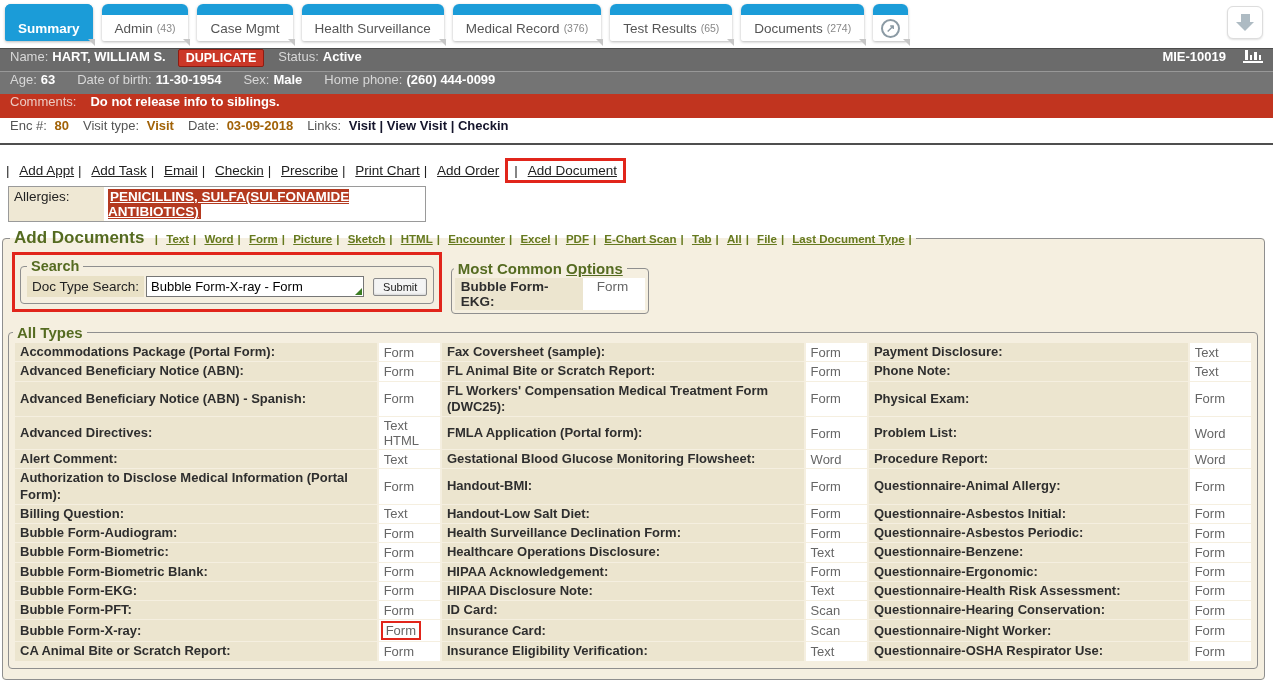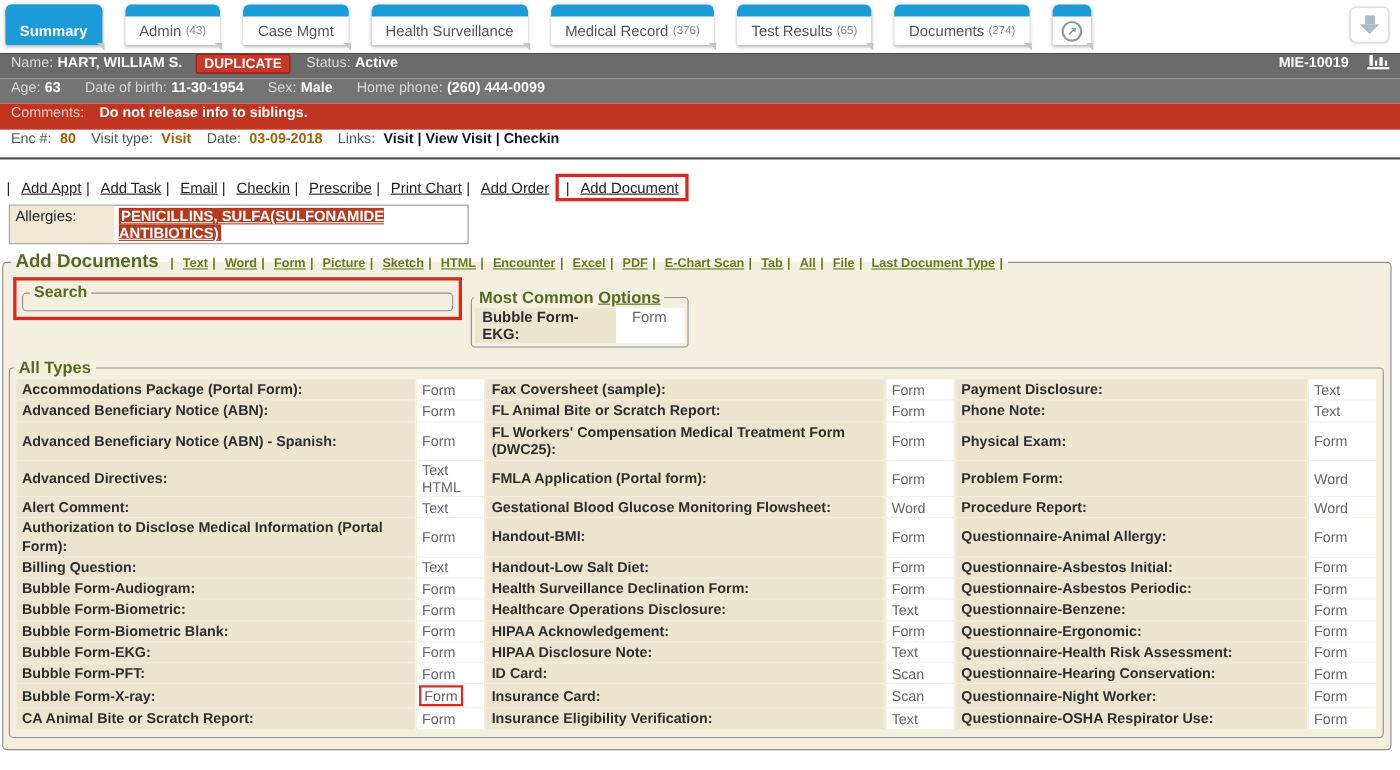--- a/index.html
+++ b/index.html
@@ -2,21 +2,21 @@
 <html><head>
 <meta charset="utf-8">
 <style>
   * { margin:0; padding:0; box-sizing:border-box; }
   html,body { width:1273px; height:700px; overflow:hidden; background:#fff;
               font-family:"Liberation Sans", sans-serif; }
   a { cursor:pointer; }
 
   
   .tabbar { position:relative; height:48px; background:#fff; padding:4px 0 0 5px;
-            display:flex; gap:21px; align-items:flex-start; }
+            display:flex; gap:9px; align-items:flex-start; }
   .tab { position:relative; display:flex; flex-direction:column; height:37px;
          border-radius:6px 6px 2px 2px; box-shadow:0 1px 3px rgba(0,0,0,.28); background:#fff; }
   .tab .cap { height:11px; background:#1b9cd8; border-radius:6px 6px 0 0; }
   .tab .lbl { flex:1; display:flex; align-items:center; justify-content:center;
               padding:0 13px; font-size:13.5px; color:#555; white-space:nowrap; }
   .tab .cnt { font-size:10.5px; color:#888; margin-left:4px; }
   .tab::after { content:""; position:absolute; right:-2px; bottom:-5px; width:0; height:0;
                 border-left:7px solid transparent; border-top:7px solid #c6c6c6; }
   .tab.active { background:#1b9cd8; }
   .tab.active .cap { background:#1b9cd8; }
@@ -244,20 +244,25 @@
 <fieldset class="fs-outer">
   <legend>
     <span class="fs-title">Add Documents</span>
     <span class="typelinks" id="typeLinksC"><a>Text</a><a>Word</a><a>Form</a><a>Picture</a><a>Sketch</a><a>HTML</a><a>Encounter</a><a>Excel</a><a>PDF</a><a>E-Chart Scan</a><a>Tab</a><a>All</a><a>File</a><a>Last Document Type</a></span>
   </legend>
 
   
   <div class="red-frame">
     <fieldset class="fs-search">
       <legend>Search</legend>
+      <div class="search-row">
+        <span class="search-lab">Doc Type Search:</span>
+        <span class="search-input-wrap"><input class="search-input" type="text" value="Bubble Form-X-ray - Form" style=""></span>
+        <button class="submit-btn">Submit</button>
+      </div>
     </fieldset>
   </div>
 
   
   <fieldset class="fs-common">
     <legend><span>Most Common </span><a>Options</a></legend>
     <div class="common-row">
       <span class="common-lab">Bubble Form-EKG:</span>
       <span class="common-val"><a>Form</a></span>
     </div>
@@ -301,21 +306,21 @@
             <td class="tlink"><a>Form</a></td>
           </tr>
           <tr>
             <td class="tname">Advanced Directives:</td>
             <td class="tlink">
               <a class="blk">Text</a>
               <a class="blk">HTML</a>
             </td>
             <td class="tname">FMLA Application (Portal form):</td>
             <td class="tlink"><a>Form</a></td>
-            <td class="tname">Problem Form:</td>
+            <td class="tname">Problem List:</td>
             <td class="tlink"><a>Word</a></td>
           </tr>
           <tr>
             <td class="tname">Alert Comment:</td>
             <td class="tlink"><a>Text</a></td>
             <td class="tname">Gestational Blood Glucose Monitoring Flowsheet:</td>
             <td class="tlink"><a>Word</a></td>
             <td class="tname">Procedure Report:</td>
             <td class="tlink"><a>Word</a></td>
           </tr>

